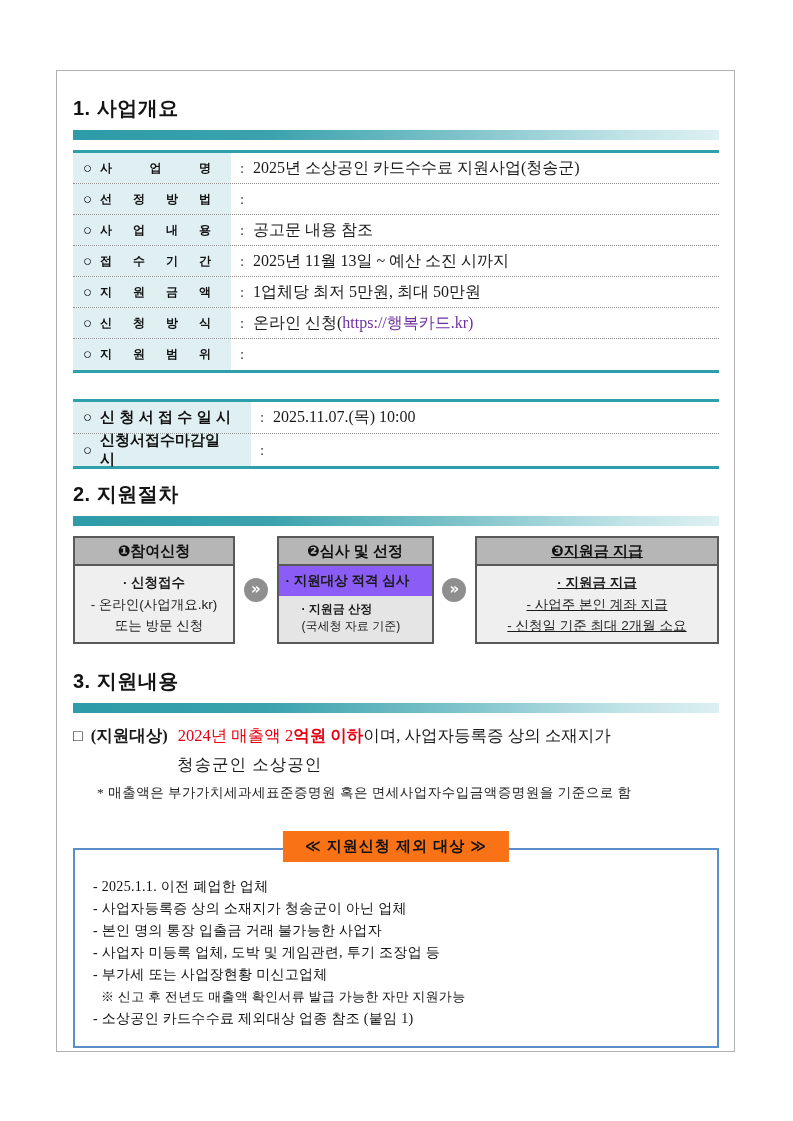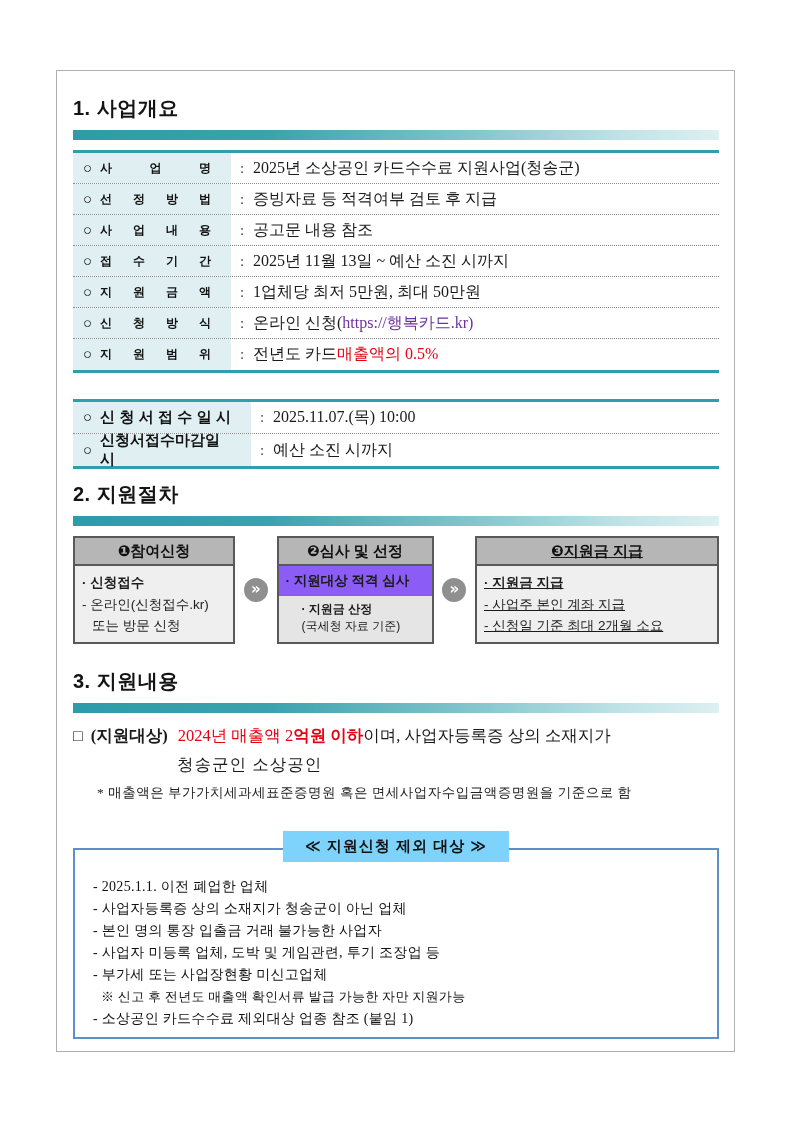--- a/index.html
+++ b/index.html
@@ -52,21 +52,21 @@
   .flow { display:flex; justify-content:space-between; align-items:stretch; margin-top:10px; }
   .flow-box {
     border:2px solid #595959; display:flex; flex-direction:column;
     font-family:"Liberation Sans","DejaVu Sans",sans-serif;
   }
   .fb-1 { width:162px; } .fb-2 { width:157px; } .fb-3 { width:244px;text-decoration:underline; }
   .flow-head {
     background:#b6b6b6; border-bottom:2px solid #595959; text-align:center;
     font-weight:700; font-size:15px; color:#111; padding:4px 0 3px;
   }
-  .flow-body { background:#efefef; flex:1; padding:6px 7px 5px; font-size:13.5px; line-height:1.6; color:#1c1c1c; white-space:nowrap; }
+  .flow-body { background:#efefef; flex:1; padding:6px 7px 5px; font-size:13.5px; line-height:1.6; color:#1c1c1c; white-space:nowrap;text-align:center; }
   .fl-bold { font-weight:700; }
   .fl-indent { padding-left:10px; }
   .flow-sub-top { background:#8b5cf6; padding:6px 7px 5px; border-bottom:1px dotted #777; font-size:13.5px; }
   .flow-sub-bot { background:#e5e5e5; flex:1; padding:5px 23px; font-size:12px; line-height:1.45; }
   .arrow-zone { display:flex; align-items:center; justify-content:center; flex:1; }
   .arrow-circle {
     width:24px; height:24px; border-radius:50%; background:#8f8f8f;
     color:#ffffff; display:flex; align-items:center; justify-content:center;
     font-size:15px; font-weight:700; font-family:"DejaVu Sans",sans-serif; padding-bottom:2px;
   }
@@ -76,26 +76,26 @@
   .tp-line1 { display:flex; align-items:baseline; white-space:nowrap; }
   .tp-checkbox { font-size:16px; margin-right:8px; color:#222; }
   .tp-label { font-weight:700; margin-right:10px; }
   .tp-line2 { padding-left:104px; margin-top:7px; letter-spacing:1px; }
   .tp-note { padding-left:24px; margin-top:8px; font-size:13.5px; color:#222; letter-spacing:0.5px; }
 
   
   .exclusion-wrap { position:relative; margin-top:46px; }
   .exc-title {
     position:absolute; left:50%; transform:translateX(-50%); top:-17px;
-    background:#7dd3fc; padding:6px 22px; z-index:2; white-space:nowrap;
+    background:#f97316; padding:6px 22px; z-index:2; white-space:nowrap;
     font-family:"Liberation Sans","DejaVu Sans",sans-serif;
     font-weight:700; font-size:15px; color:#111; letter-spacing:1px;
   }
   .exc-box {
-    border:2px solid #5b8fc9; padding:26px 18px 7px; min-height:177px;
+    border:2px solid #5b8fc9; padding:26px 18px 16px; min-height:177px;
   }
   .exc-item { font-size:14px; line-height:22px; color:#111; letter-spacing:0.3px; }
   .exc-note { font-size:13px; padding-left:8px; }
 </style>
 </head>
 <body>
 
 <div class="page-frame">
 
   <div class="sec-head">1. 사업개요</div>
@@ -109,21 +109,20 @@
       </div>
       <div class="t-colon">:</div>
       <div class="t-value">2025년 소상공인 카드수수료 지원사업(청송군)</div>
     </div>
     <div class="t-row">
       <div class="t-label">
         <span class="t-circle">○</span>
         <span class="t-lbl-text">선 정 방 법</span>
       </div>
       <div class="t-colon">:</div>
-      <div class="t-value">증빙자료 등 적격여부 검토 후 지급</div>
     </div>
     <div class="t-row">
       <div class="t-label">
         <span class="t-circle">○</span>
         <span class="t-lbl-text">사 업 내 용</span>
       </div>
       <div class="t-colon">:</div>
       <div class="t-value">공고문 내용 참조</div>
     </div>
     <div class="t-row">
@@ -152,55 +151,50 @@
         <span>온라인 신청(</span>
           <span class="txt-link">https://행복카드.kr)</span>
       </div>
     </div>
     <div class="t-row">
       <div class="t-label">
         <span class="t-circle">○</span>
         <span class="t-lbl-text">지 원 범 위</span>
       </div>
       <div class="t-colon">:</div>
-      <div class="t-value">
-        <span>전년도 카드 </span>
-          <span class="txt-red">매출액의 0.5%</span>
-      </div>
     </div>
   </div>
 
   <div class="info-table sched gap-26">
     <div class="t-row" style="height:32px">
       <div class="t-label">
         <span class="t-circle">○</span>
         <span class="t-lbl-text">신 청 서 접 수 일 시</span>
       </div>
       <div class="t-colon">:</div>
       <div class="t-value">2025.11.07.(목) 10:00</div>
     </div>
     <div class="t-row" style="height:32px">
       <div class="t-label">
         <span class="t-circle">○</span>
         <span class="t-lbl-text">신청서접수마감일시</span>
       </div>
       <div class="t-colon">:</div>
-      <div class="t-value">예산 소진 시까지</div>
     </div>
   </div>
 
   <div class="sec-head gap-12">2. 지원절차</div>
   <div class="grad-bar"></div>
 
   <div class="flow">
     <div class="flow-box fb-1">
       <div class="flow-head">❶참여신청</div>
       <div class="flow-body">
         <div class="fl-bold">· 신청접수</div>
-        <div>- 온라인(신청접수.kr)</div>
+        <div>- 온라인(사업개요.kr)</div>
         <div class="fl-indent">또는 방문 신청</div>
       </div>
     </div>
     <div class="arrow-zone">
       <div class="arrow-circle">»</div>
     </div>
     <div class="flow-box fb-2">
       <div class="flow-head">❷심사 및 선정</div>
       <div class="flow-sub-top fl-bold">· 지원대상 적격 심사</div>
       <div class="flow-sub-bot">

